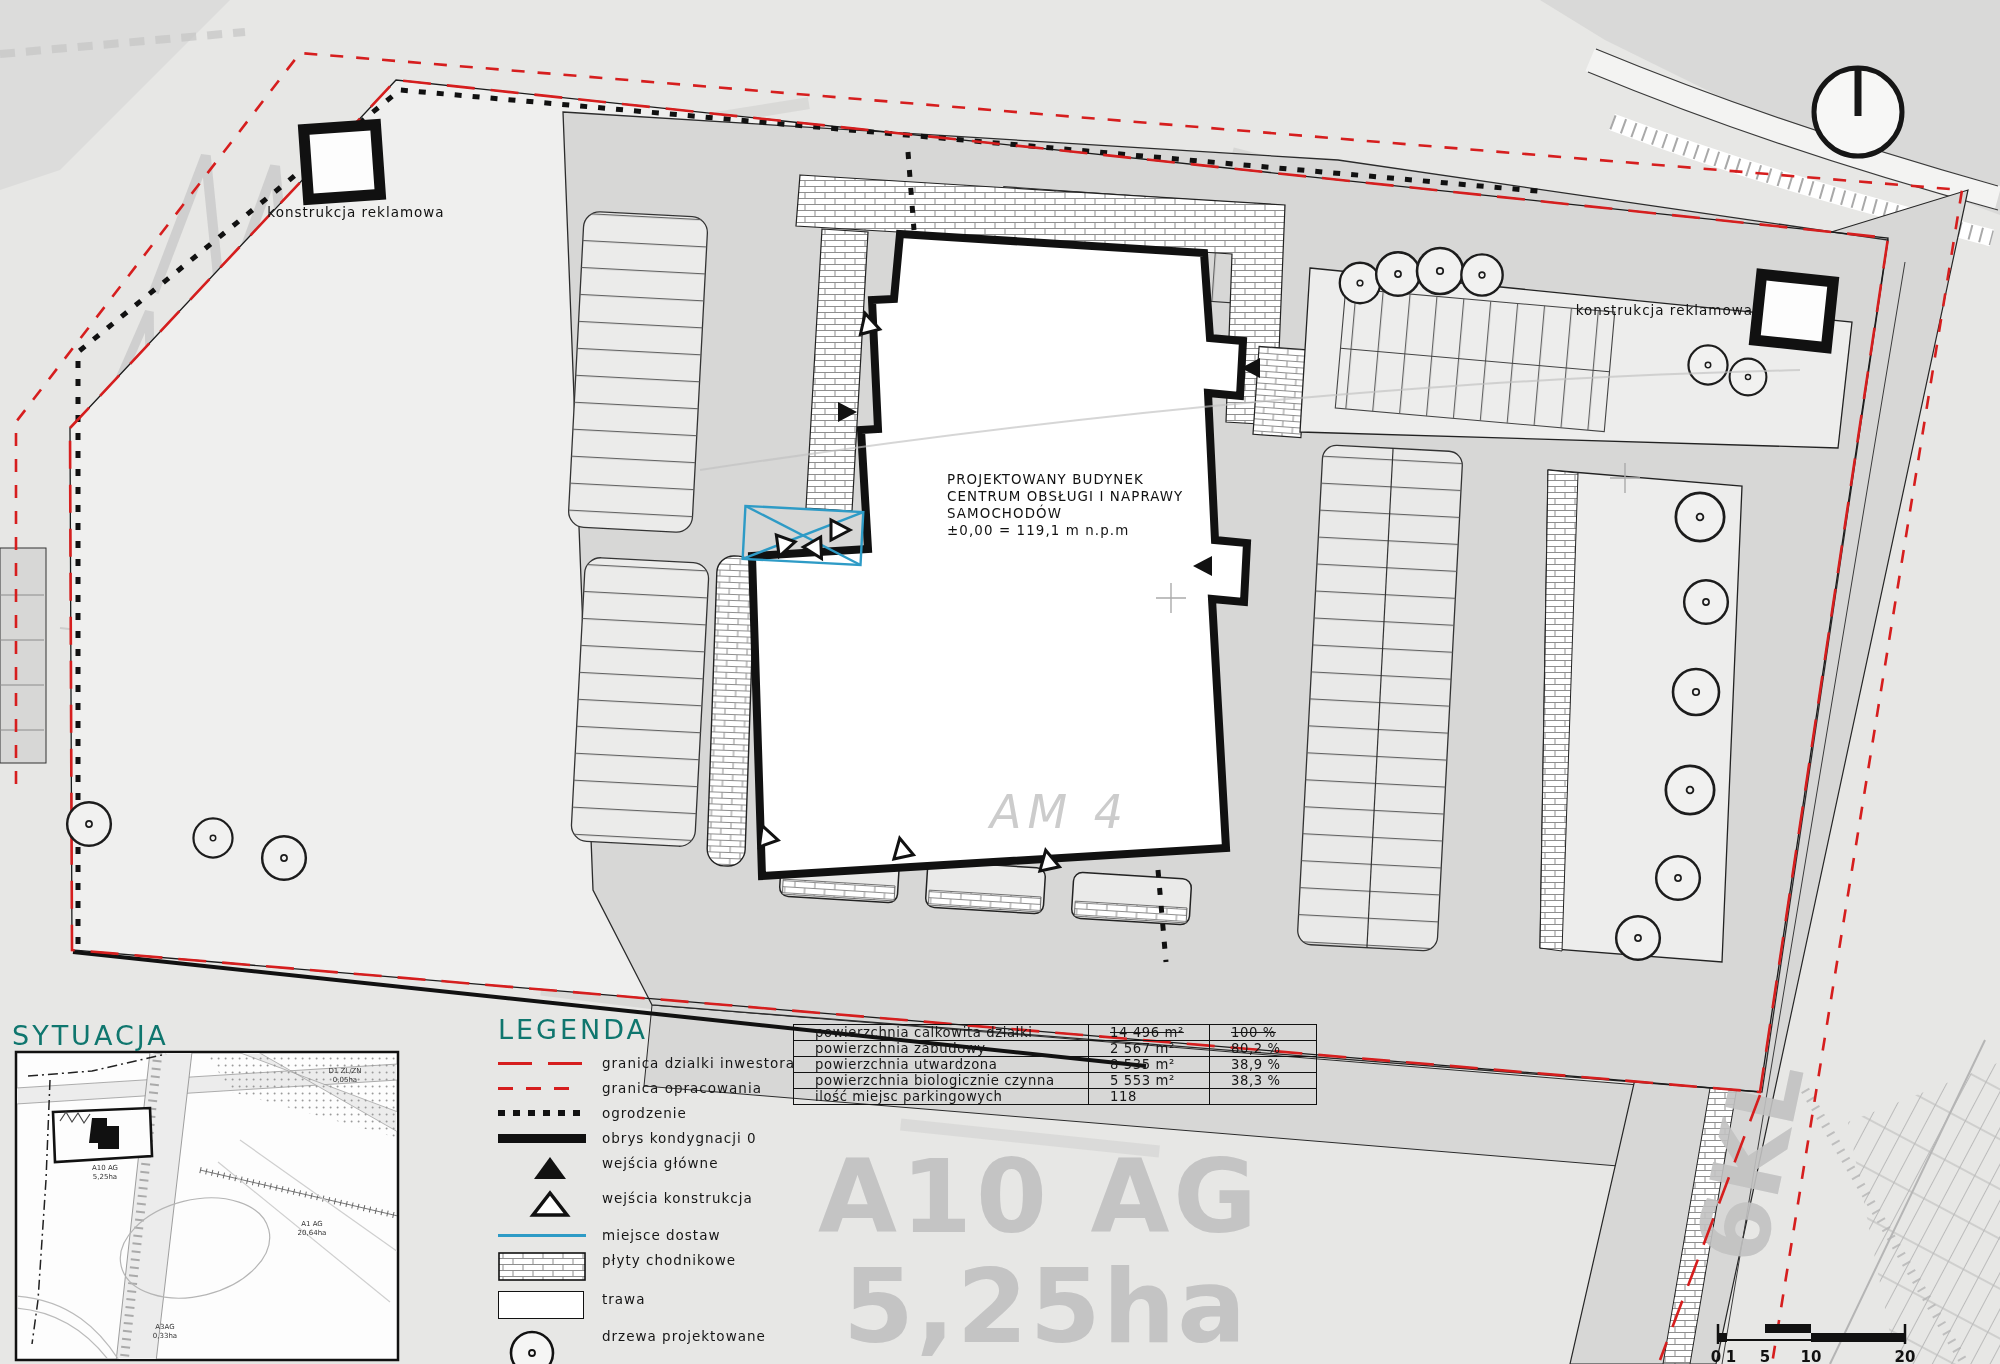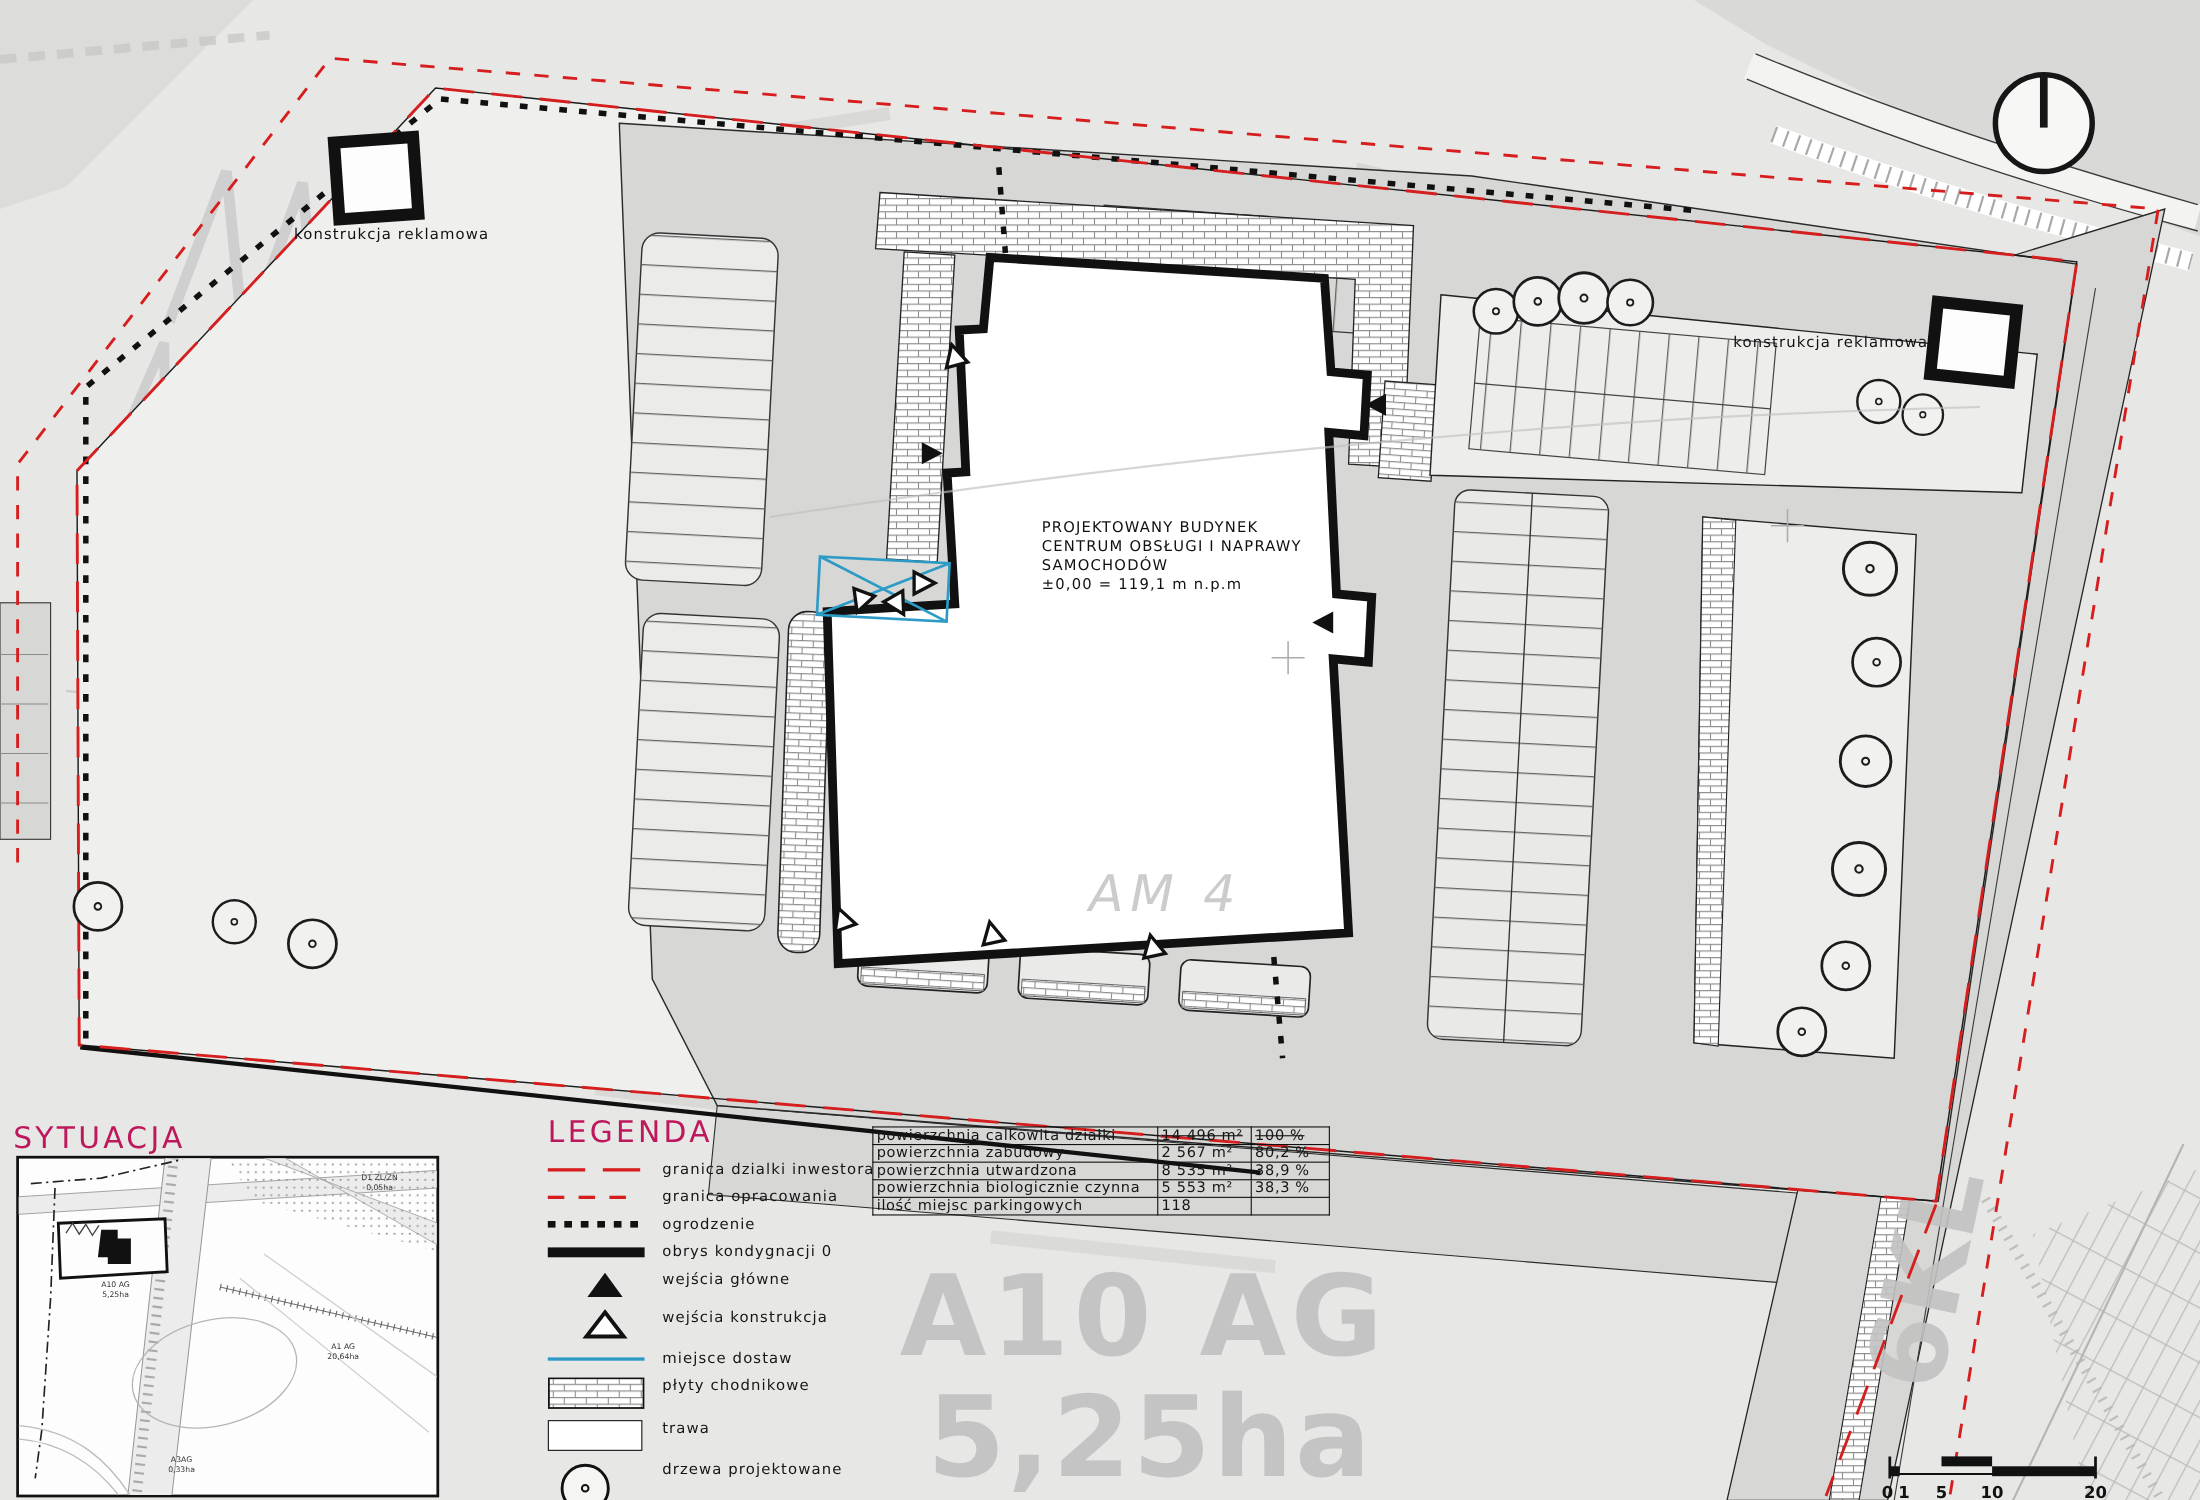--- a/index.html
+++ b/index.html
@@ -1,37 +1,37 @@
 <!DOCTYPE html>
 <html><head>
 <meta charset="utf-8">
 <style>
   html,body{margin:0;padding:0;background:#e7e7e5;}
   #stage{position:relative;width:2000px;height:1364px;overflow:hidden;
          font-family:"DejaVu Sans",sans-serif;color:#161616;}
   #planSvg{position:absolute;left:0;top:0;}
   .ovl{position:absolute;}
-  .bigtitle{font-size:27px;letter-spacing:3px;color:#be185d;white-space:nowrap;}
+  .bigtitle{font-size:27px;letter-spacing:3px;color:#0f766e;white-space:nowrap;}
   
   #legend{left:498px;top:1014px;width:300px;}
   .lg-items{margin-top:10px;display:flex;flex-direction:column;gap:9px;}
   .lg-row{display:flex;}
   .lg-sym{width:104px;flex:0 0 104px;display:flex;align-items:center;}
   .lg-lab{font-size:13.5px;letter-spacing:1px;white-space:nowrap;}
   .d-long{display:flex;gap:16px;}.d-long i{display:block;width:34px;height:3px;background:#d61e1e;}
   .d-short{display:flex;gap:13px;}.d-short i{display:block;width:15px;height:3px;background:#d61e1e;}
   .d-dots{display:flex;gap:8px;}.d-dots i{display:block;width:7px;height:6px;background:#111;}
   .d-bar{width:88px;height:9px;background:#111;}
   .d-blue{width:88px;height:3px;background:#2e9bc6;}
   .d-grass{width:84px;height:26px;background:#fff;border:1.6px solid #111;}
   
   #bilans{left:793px;top:1016px;}
   #bilans table{margin-top:8px;border-collapse:collapse;background:transparent;}
   #bilans td{border:1.4px solid #111;font-size:13.2px;letter-spacing:.6px;
-             padding:0 3px;height:14.6px;white-space:nowrap;}
+             padding:0 21px;height:14.6px;white-space:nowrap;}
   #bilans td.c1{width:252px;} #bilans td.c2{width:78px;}
   #bilans td.c3{width:64px;text-align:left;}
   .struck{text-decoration:line-through;}
   #sytit{left:12px;top:1020px;}
 </style>
 </head>
 <body>
 
 <div id="stage">
 

